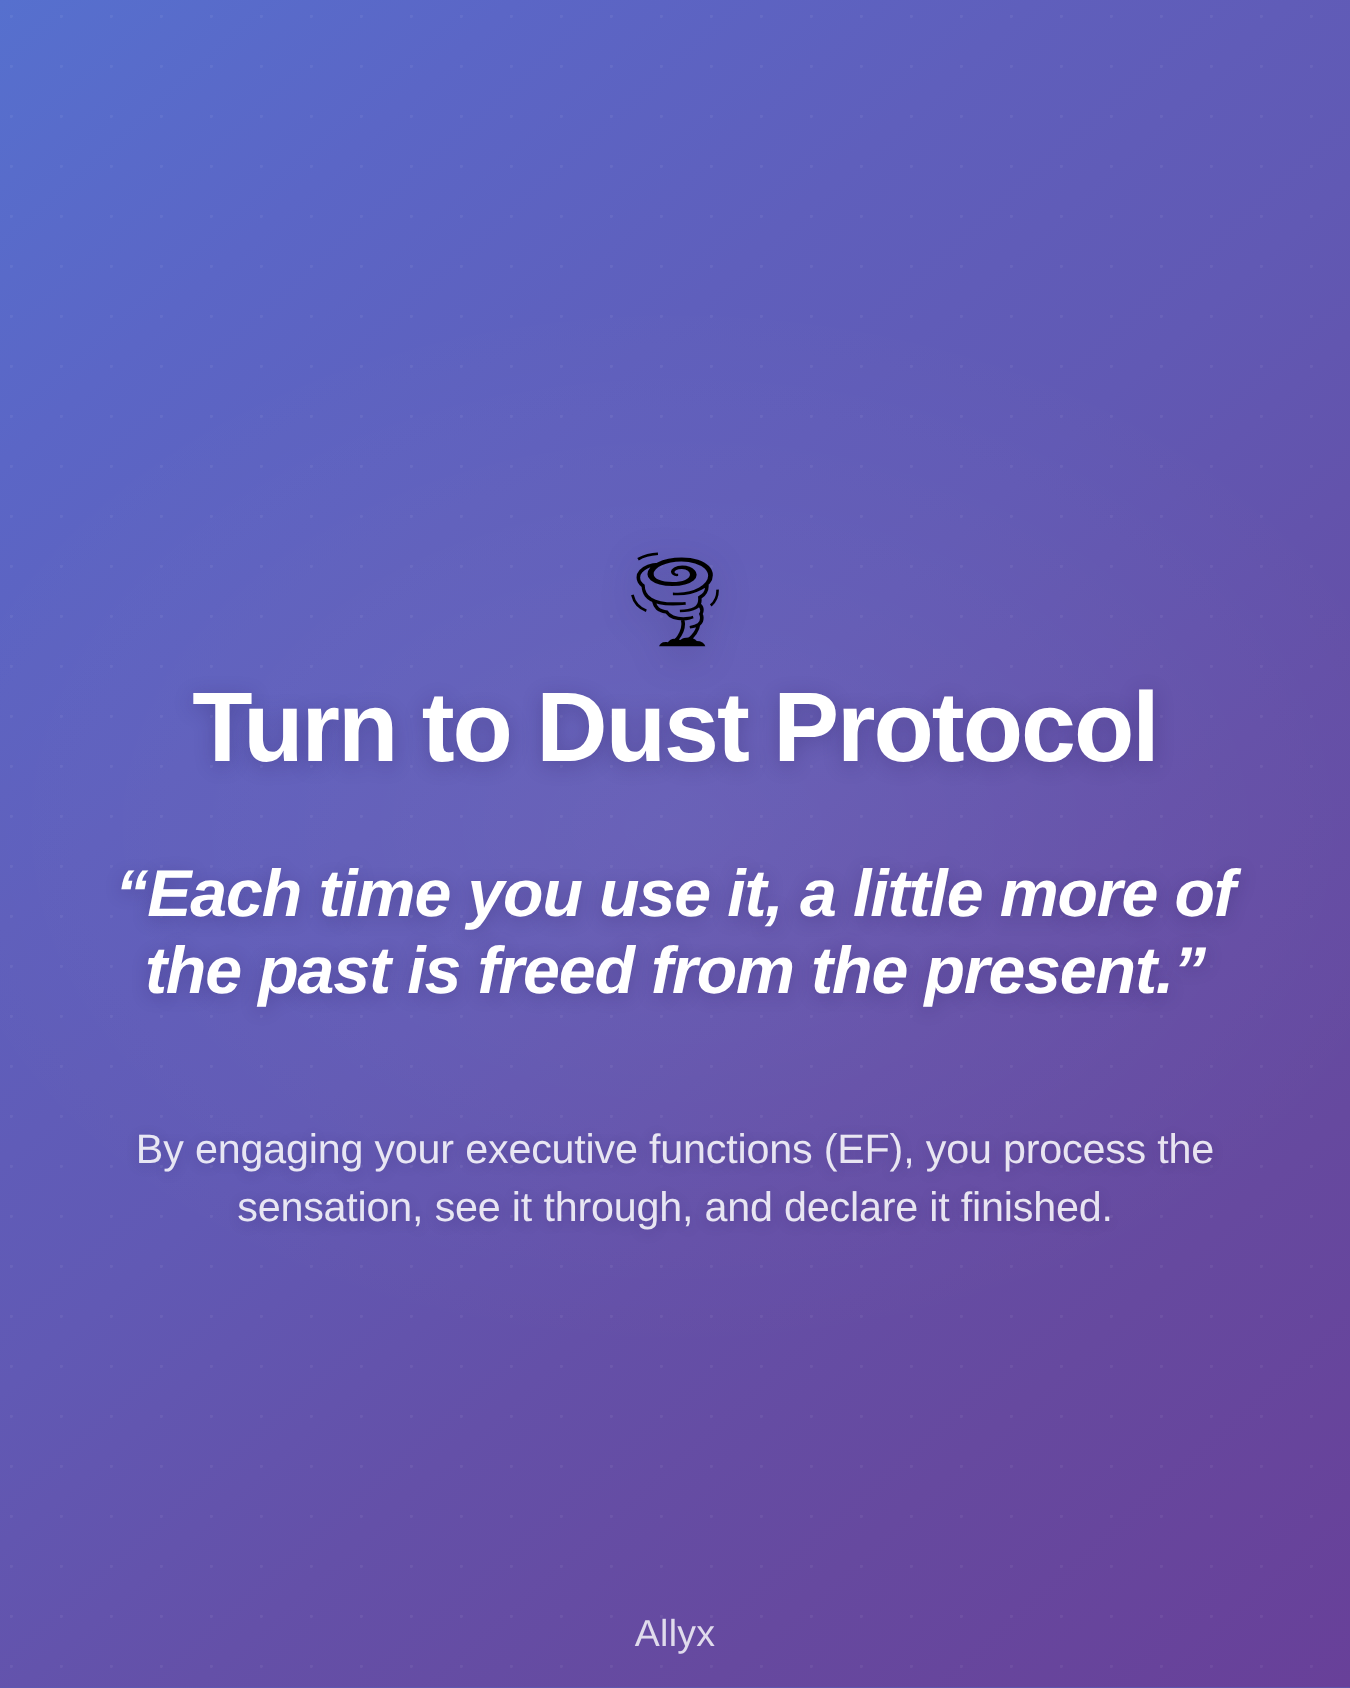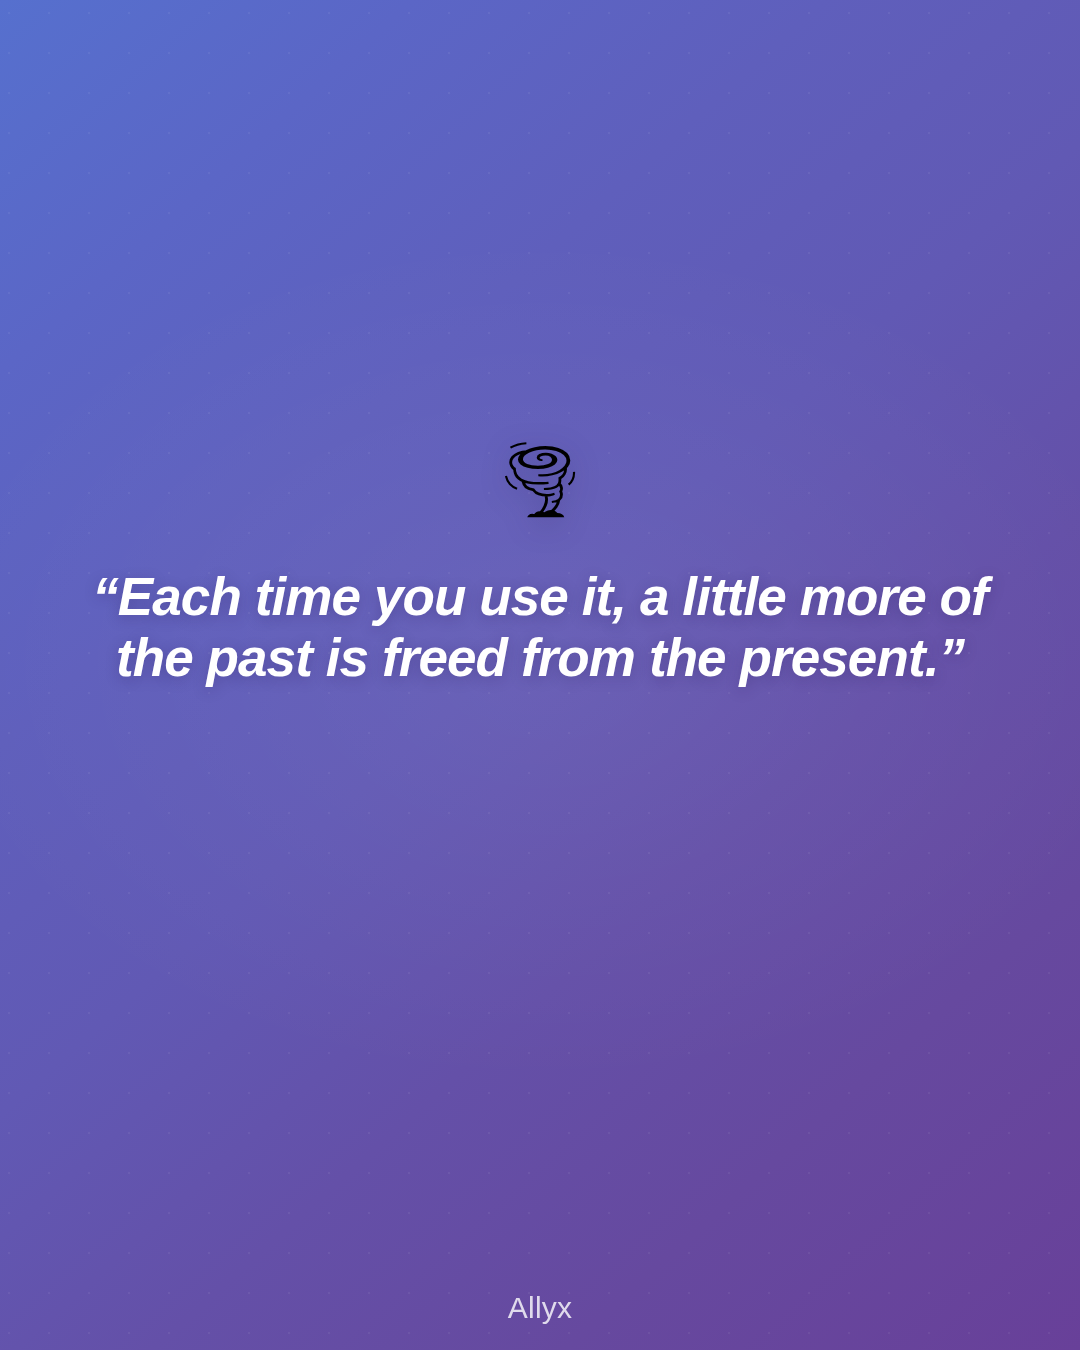--- a/index.html
+++ b/index.html
@@ -92,21 +92,21 @@
     letter-spacing: -1.6px;
     line-height: 1.02;
     color: #ffffff;
     text-align: center;
     max-width: 940px;
     text-shadow: 0 3px 16px rgba(40,25,85,0.28);
   }
 
   
   #quote {
-    margin-top: 38px;
+    margin-top: 9px;
     font-size: 53px;
     font-weight: 700;
     font-style: italic;
     letter-spacing: -0.9px;
     line-height: 1.16;
     color: #ffffff;
     text-align: center;
     max-width: 900px;
     text-shadow: 0 3px 14px rgba(40,25,85,0.26);
   }
@@ -159,23 +159,25 @@
 
   <div id="dot-texture"></div>
   <div id="glow"></div>
 
   <div id="content">
 
     <div id="emoji-block">
       <span id="hero-emoji">🌪</span>
     </div>
 
+    <h1 id="title">Turn to Dust Protocol</h1>
 
     <p id="quote">“Each time you use it, a little more of the past is freed from the present.”</p>
 
+    <p id="body-text">By engaging your executive functions (EF), you process the sensation, see it through, and declare it finished.</p>
 
   </div>
 
   <div id="footer">
     <div id="brand-name">Allyx</div>
   </div>
 
 </div>
 
 </body></html>

